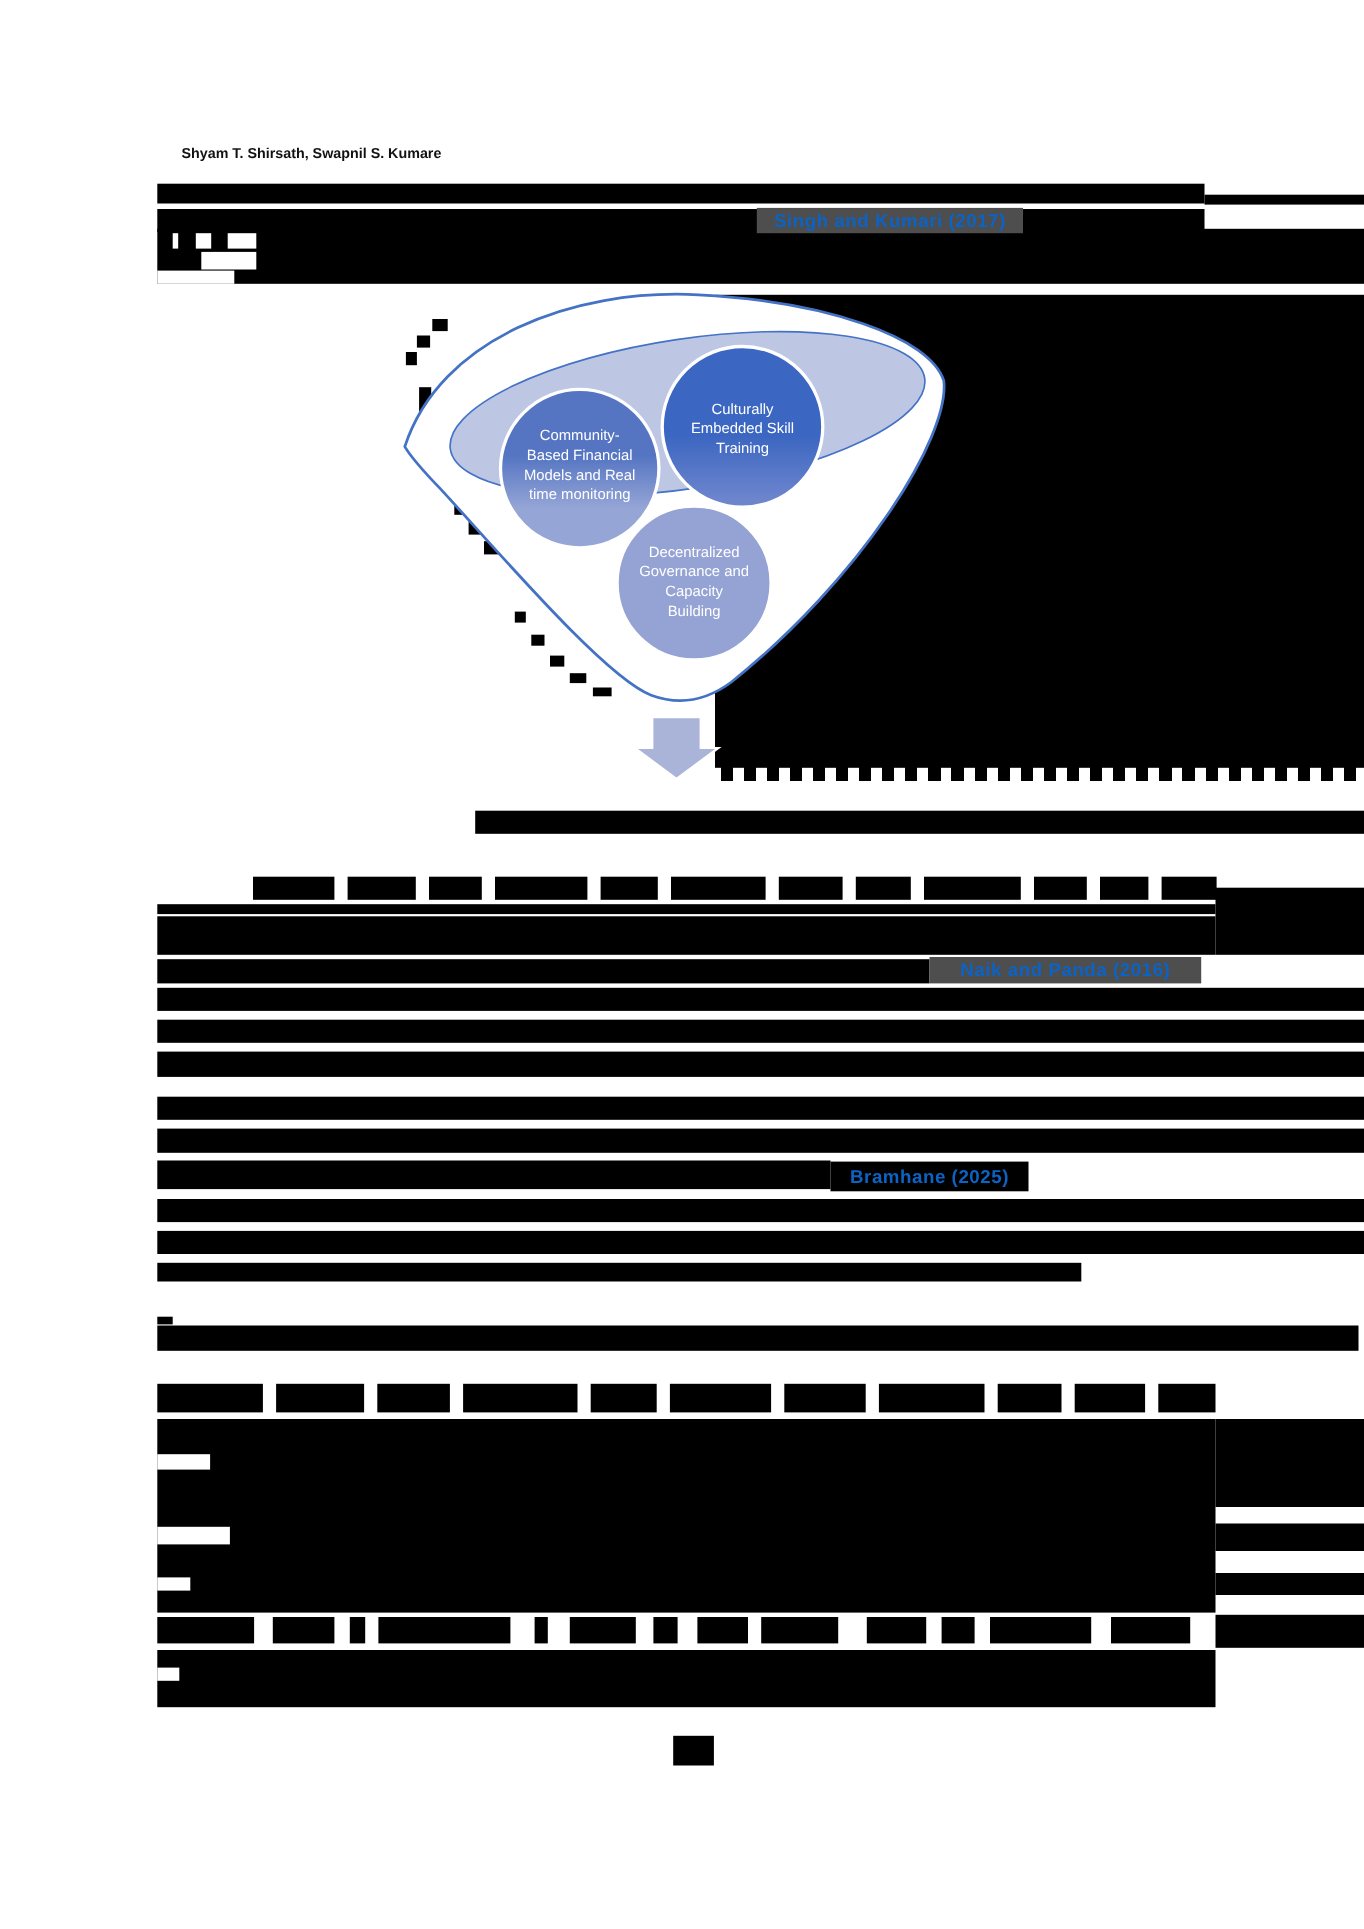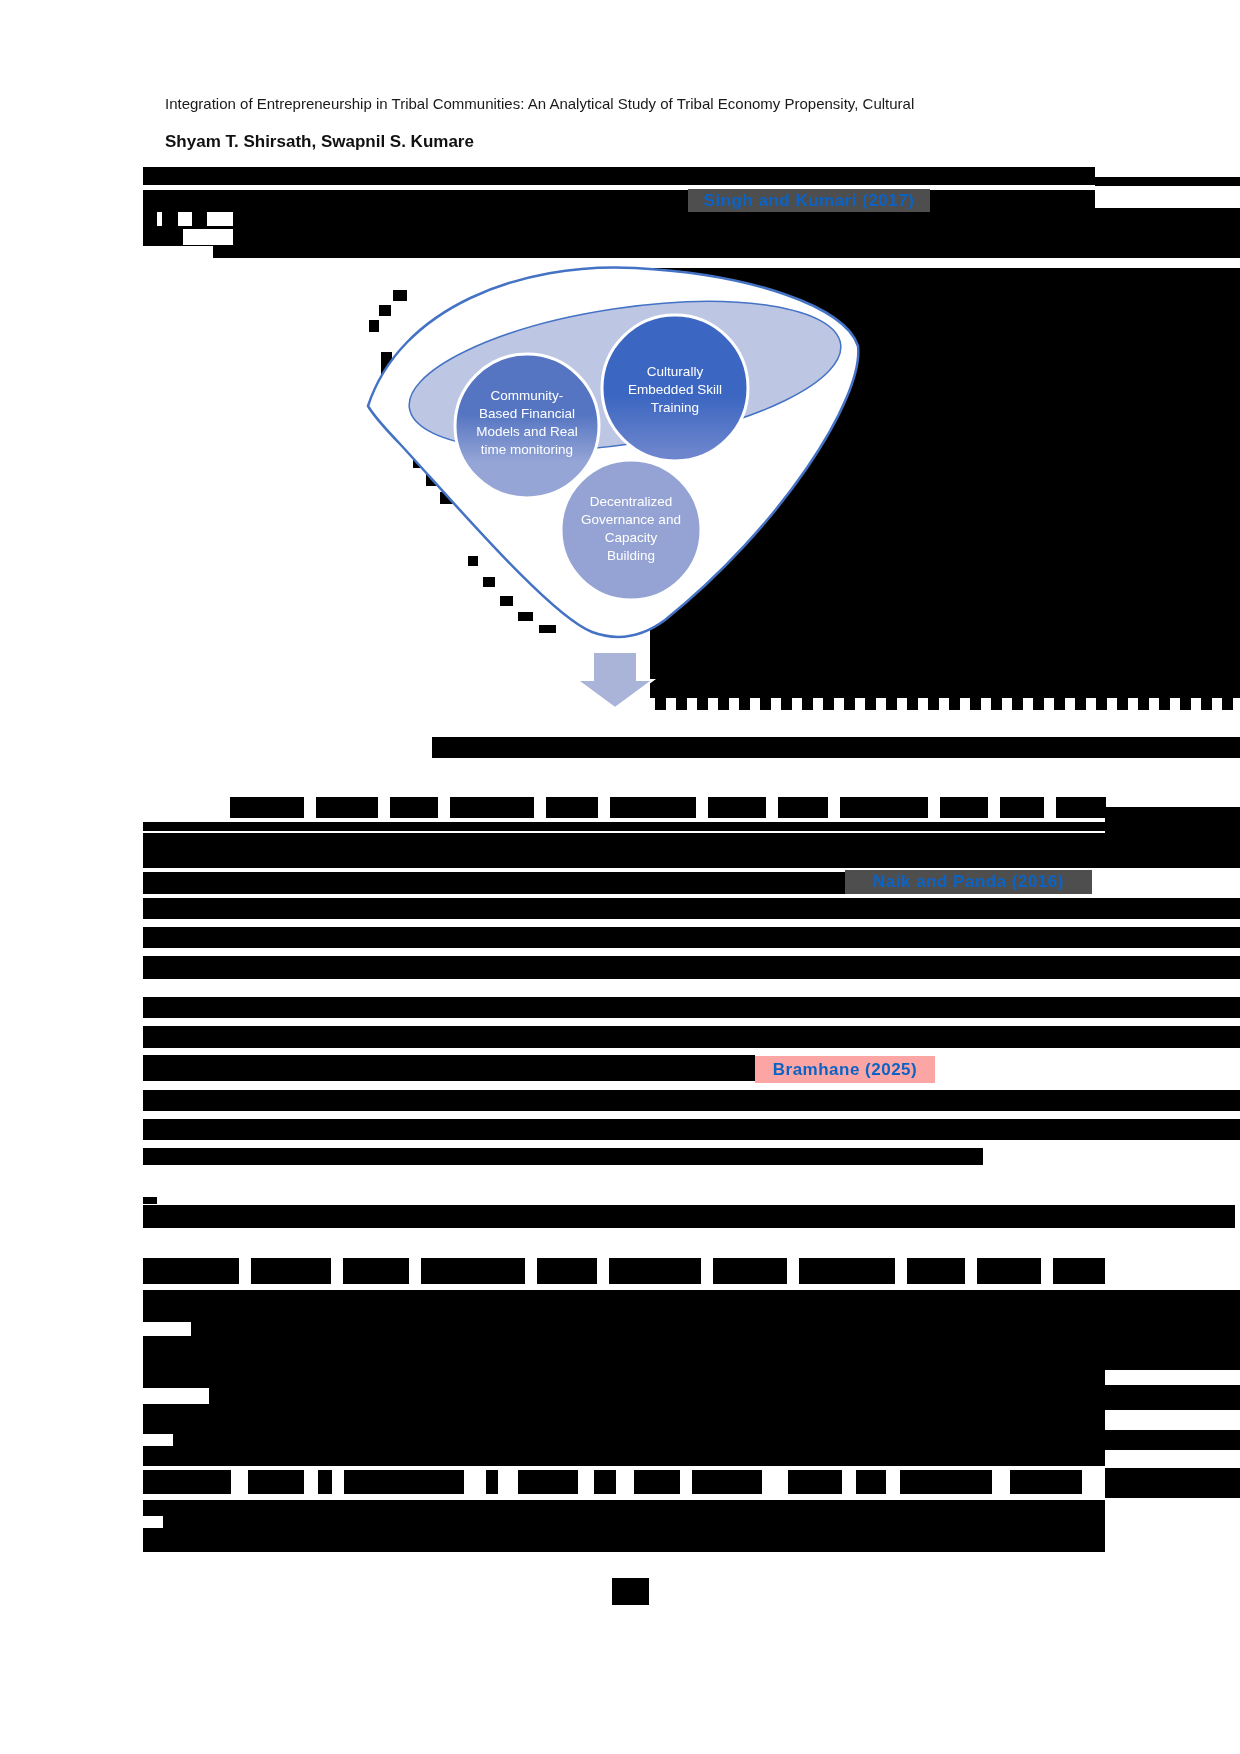--- a/index.html
+++ b/index.html
@@ -1,35 +1,34 @@
 <!DOCTYPE html>
 <html><head>
 <meta charset="utf-8">
 <style>
   html,body{margin:0;padding:0;background:#fff;}
   .page{position:relative;width:1240px;height:1754px;background:#fff;overflow:hidden;
         font-family:"Liberation Sans",sans-serif;}
   .hdr-title{position:absolute;left:165px;top:94px;width:840px;font-size:15px;line-height:19.5px;color:#1a1a1a;}
-  .hdr-authors{position:absolute;left:165px;top:132px;font-size:17px;font-weight:bold;color:#111;}
+  .hdr-authors{position:absolute;left:165px;top:132px;font-size:13px;font-weight:bold;color:#111;}
   .red{position:absolute;background:#000;z-index:1;}
   .dashed{background:repeating-linear-gradient(90deg,#000 0 11px,transparent 11px 21px);}
   .cite{position:absolute;z-index:3;display:flex;align-items:center;justify-content:center;
         font-weight:bold;font-size:17px;letter-spacing:.5px;white-space:nowrap;cursor:pointer;}
   .figure-svg{position:absolute;left:330px;top:248px;z-index:2;}
   .caption-red{position:absolute;left:432px;top:737px;width:808px;height:21px;background:#000;z-index:1;}
   .pageno-red{position:absolute;left:612px;top:1578px;width:37px;height:27px;background:#000;z-index:1;}
   .circle-label{font-size:13.5px;fill:#fff;text-anchor:middle;}
 </style>
 </head>
 <body>
 
 <div class="page">
 
   <div class="hdr-title">
-    <div>Integration of Entrepreneurship in Tribal Communities: An Analytical Study of Tribal Economy Propensity, Cultural</div>
   </div>
   <div class="hdr-authors">Shyam T. Shirsath, Swapnil S. Kumare</div>
 
   <div id="redactions">
       <div class="red" style="left: 143px; top: 167px; width: 952px; height: 18px;"></div>
       <div class="red" style="left: 1095px; top: 177px; width: 145px; height: 9px;"></div>
       <div class="red" style="left: 143px; top: 190px; width: 952px; height: 21px;"></div>
       <div class="red" style="left: 143px; top: 208px; width: 1097px; height: 50px;"></div>
       <div class="red" style="left: 157px; top: 212px; width: 5px; height: 14px; background: rgb(255, 255, 255);"></div>
       <div class="red" style="left: 178px; top: 212px; width: 14px; height: 14px; background: rgb(255, 255, 255);"></div>
@@ -161,14 +160,14 @@
     <g>
       <path d="M 263 404 H 307 V 432 H 323 L 285 460 L 247 432 H 263 Z" stroke="#ffffff" stroke-width="2" fill="#a9b4d8"></path>
     </g>
   </svg>
 
   <div class="caption-red"></div>
   <div class="pageno-red"></div>
 
 <div class="cite" style="left: 688px; top: 189px; width: 242px; height: 23px; background: rgb(78, 78, 78); color: rgb(11, 99, 197);">Singh and Kumari (2017)</div>
     <div class="cite" style="left: 845px; top: 870px; width: 247px; height: 24px; background: rgb(78, 78, 78); color: rgb(11, 99, 197);">Naik and Panda (2016)</div>
-    <div class="cite" style="left: 755px; top: 1056px; width: 180px; height: 27px; background: #fca5a5; color: rgb(11, 99, 197);">Bramhane (2025)</div>
+    <div class="cite" style="left: 755px; top: 1056px; width: 180px; height: 27px; background: #000000; color: rgb(11, 99, 197);">Bramhane (2025)</div>
   </div>
 
 </body></html>

